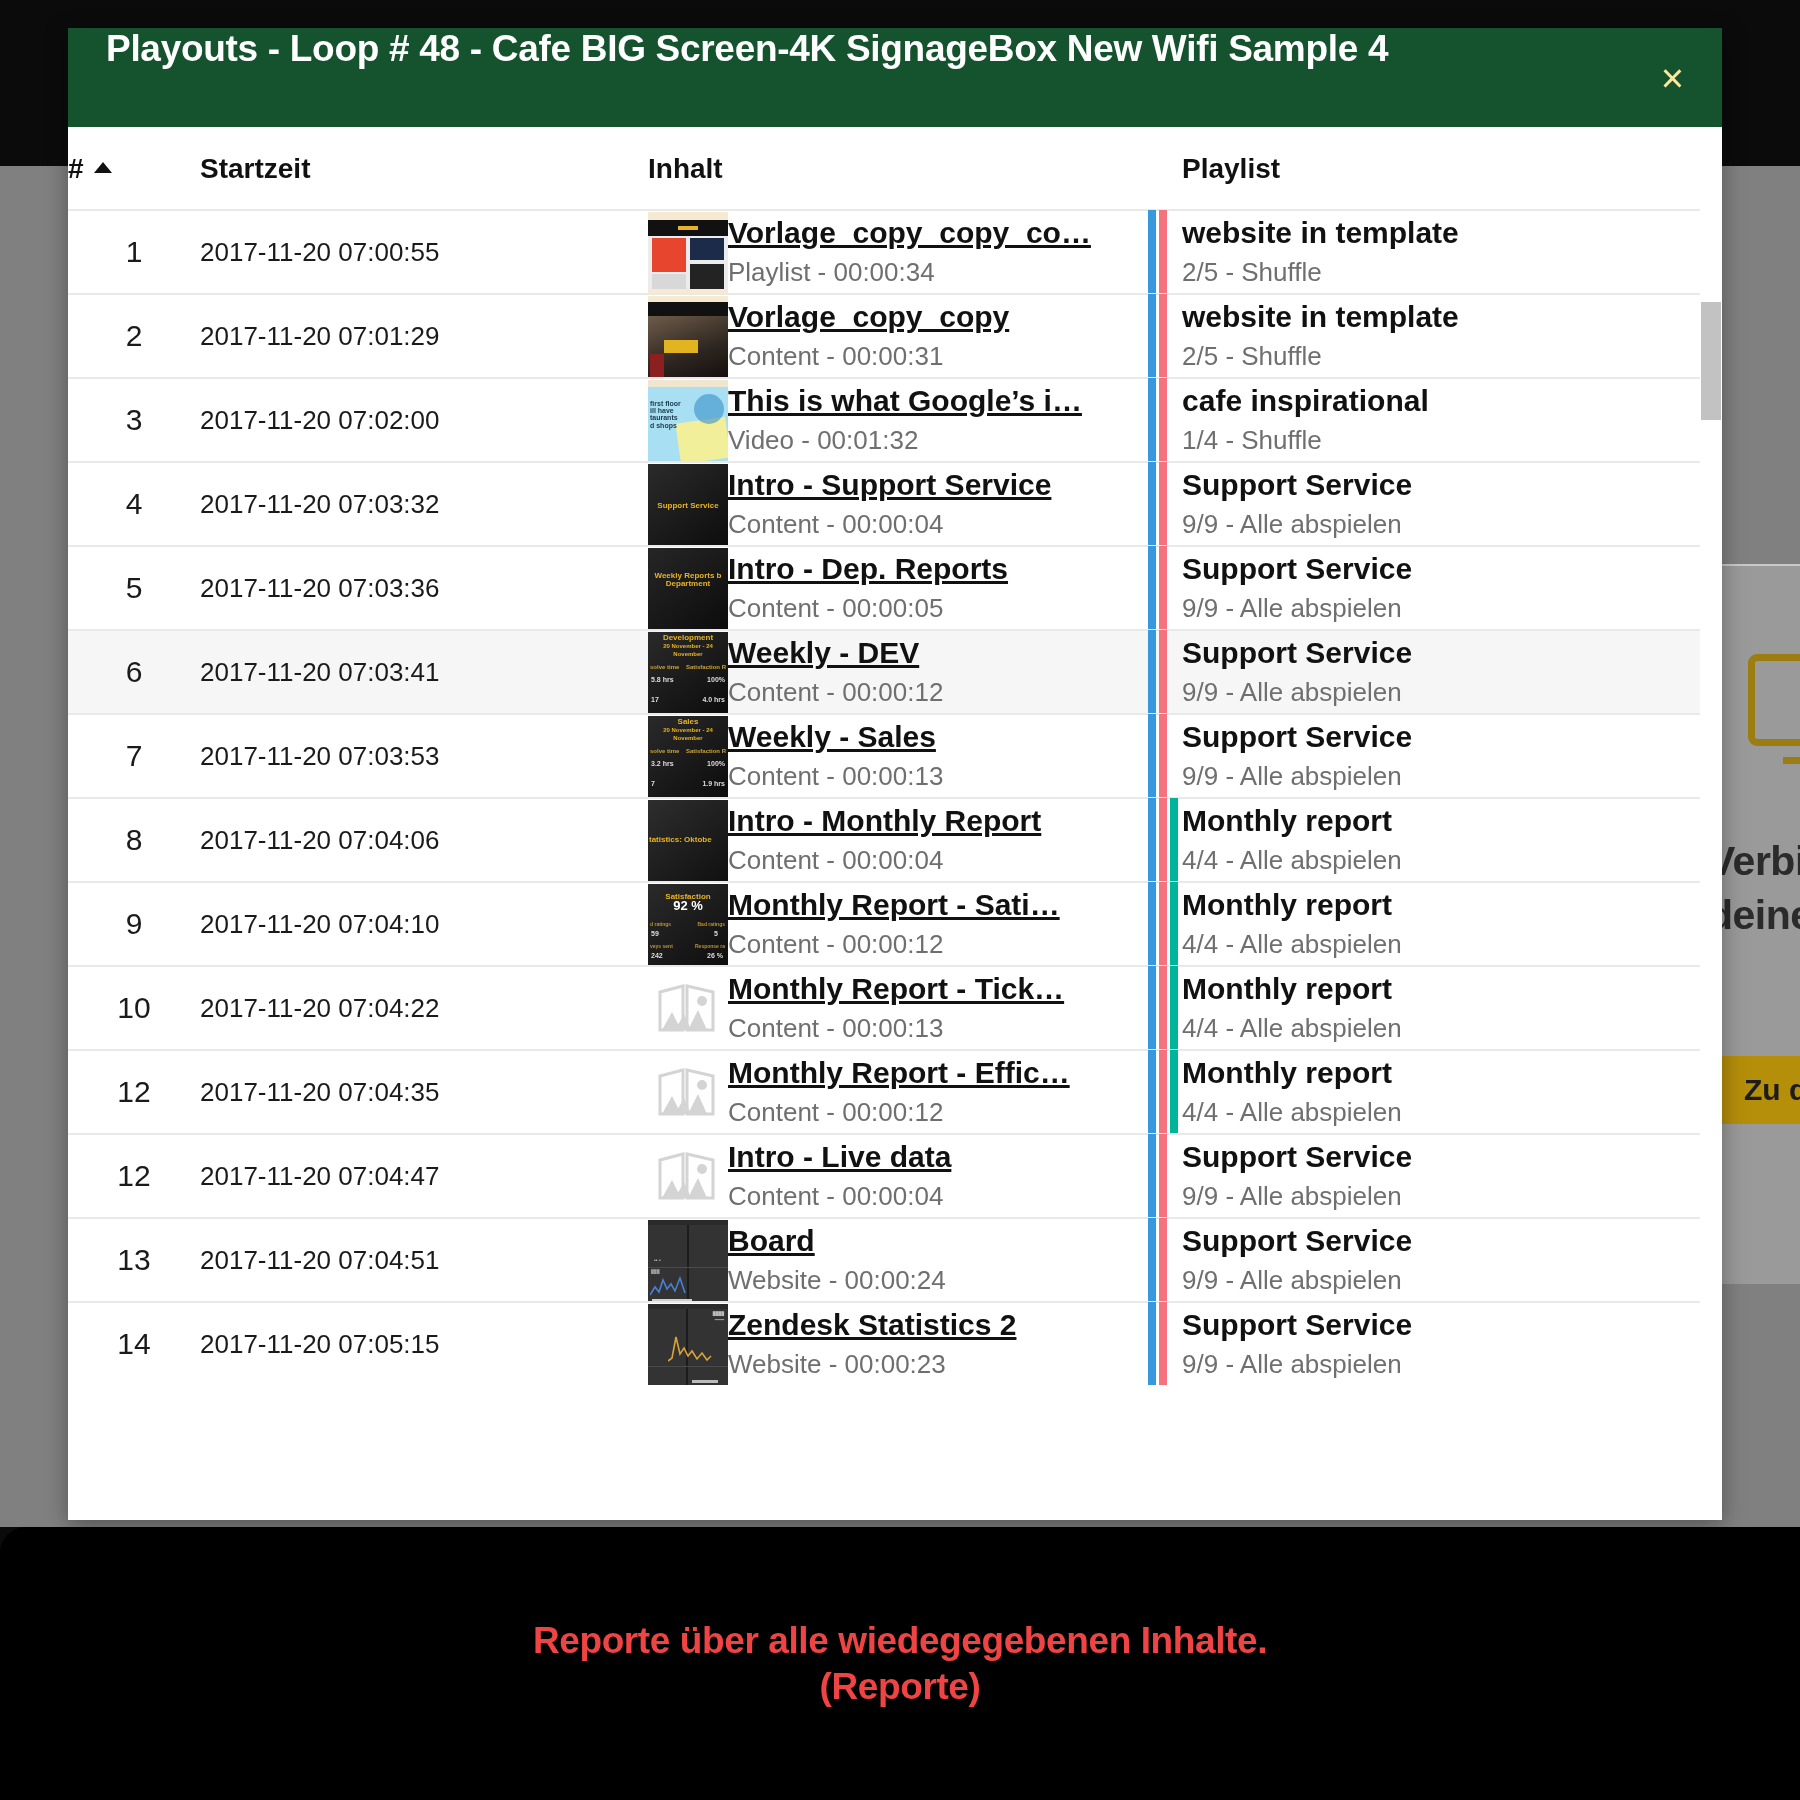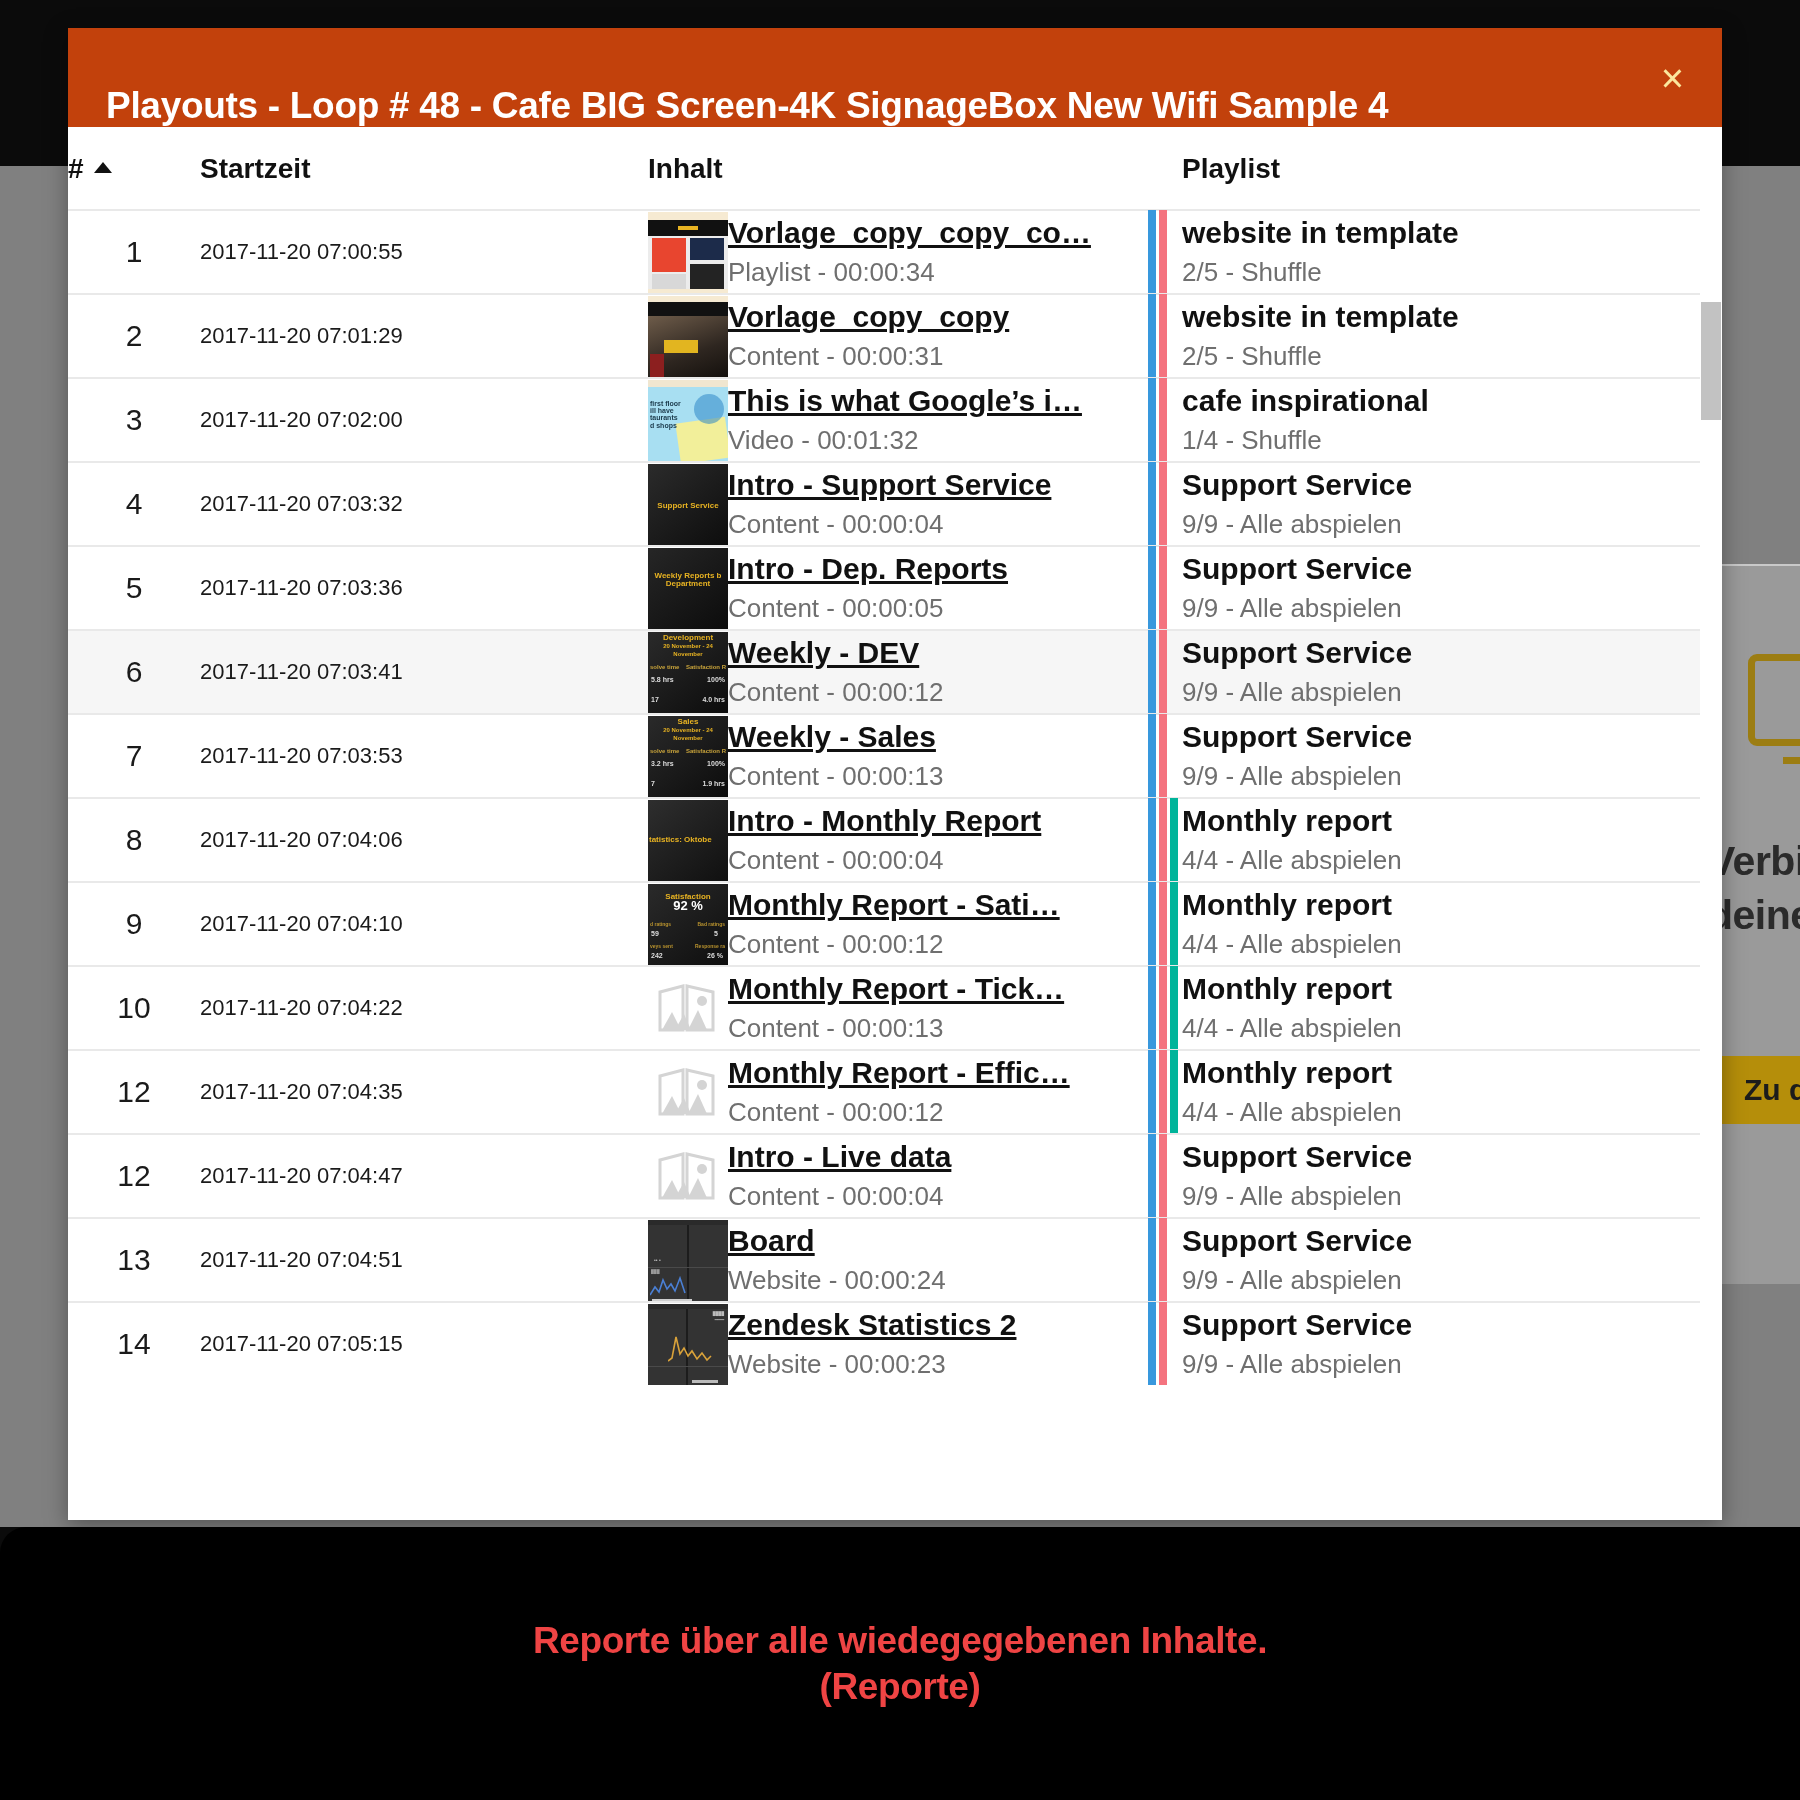--- a/index.html
+++ b/index.html
@@ -59,23 +59,23 @@
     position: absolute;
     left: 68px; top: 28px;
     width: 1654px; height: 1492px;
     background: #ffffff;
     box-shadow: 0 6px 22px rgba(0,0,0,.35);
     overflow: hidden;
   }
   .modal-header {
     position: relative;
     height: 99px;
-    background: #c2410c;
+    background: #14532d;
     display: flex;
-    align-items: flex-end;
+    align-items: flex-start;
     padding: 0 36px 0 38px;
   }
   .modal-title {
     color: #ffffff;
     font-size: 37px;
     font-weight: bold;
     letter-spacing: -0.3px;
     white-space: nowrap;
   }
   .modal-close {
@@ -157,21 +157,21 @@
   }
   tr.row-alt td { background: #f6f6f6; }
 
   td.c-num {
     text-align: center;
     font-size: 30px;
     color: #1a1a1a;
   }
   td.c-time {
     padding-left: 56px;
-    font-size: 22px;
+    font-size: 26px;
     color: #1a1a1a;
     white-space: nowrap;
   }
   td.c-thumb { padding: 0; width: 80px; }
   .thumb {
     width: 80px; height: 81px;
     background: #2c2c2c;
     overflow: hidden;
     position: relative;
     display: block;

